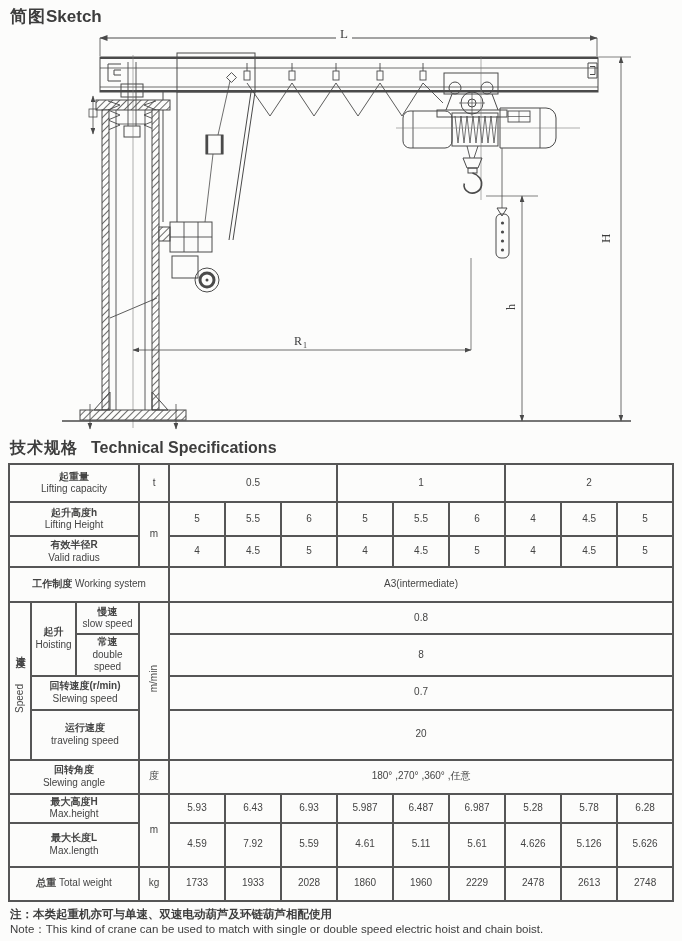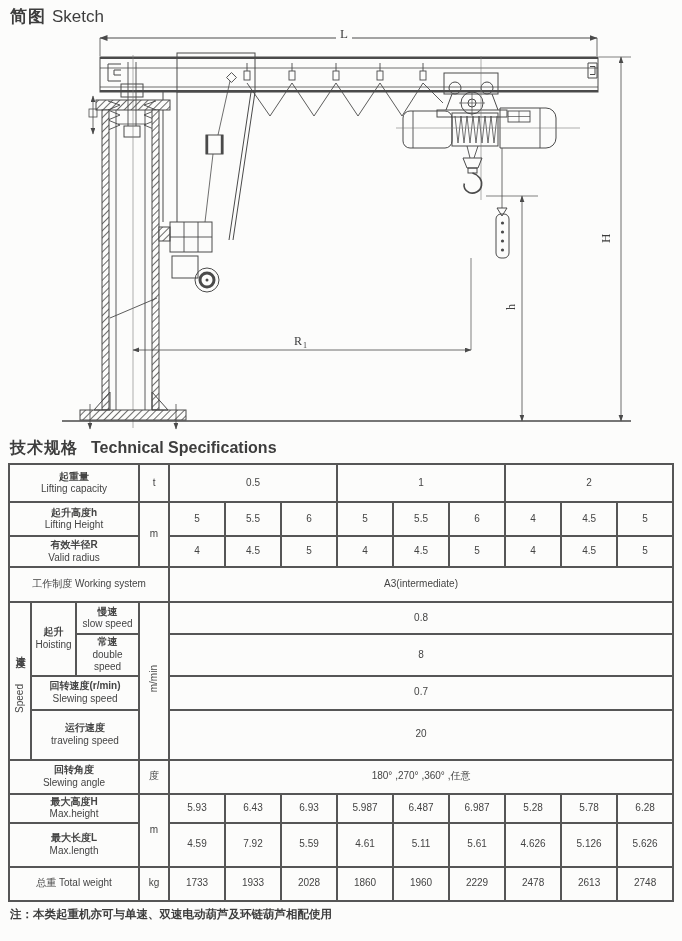--- a/index.html
+++ b/index.html
@@ -2,37 +2,37 @@
 <html><head>
 <meta charset="utf-8">
 <style>
   html,body{margin:0;padding:0;background:#ffffff;}
   .page{
     width:682px;height:941px;background:#fcfcfb;position:relative;
     font-family:"Liberation Sans","DejaVu Sans",sans-serif;color:#3d3d3d;overflow:hidden;
   }
   .h-title{margin:6px 0 0 10px;font-size:17px;line-height:22px;}
   .h-title .zh{font-weight:bold;letter-spacing:1px;}
-  .h-title .en{font-weight:400;margin-left:6px;}
+  .h-title .en{font-weight:700;}
   .h-spec{margin:6px 0 5px 10px;font-size:16px;line-height:20px;}
   .h-spec .zh{font-weight:bold;letter-spacing:1px;}
   .h-spec .en{font-weight:600;margin-left:13px;}
   svg.sketch{display:block;margin:0;}
 
   table.spec{
     border-collapse:collapse;table-layout:fixed;margin-left:8px;width:666px;
     font-size:10px;color:#444;
   }
   table.spec td{
     border:2px solid #565656;text-align:center;vertical-align:middle;
     padding:1px 2px;line-height:1.25;overflow:hidden;
   }
   td .zh{font-weight:bold;display:block;}
   td .en{display:block;}
-  td .inline-zh{font-weight:normal;}
+  td .inline-zh{font-weight:bold;}
   .r1{height:38px}.r2{height:34px}.r3{height:31px}.r4{height:35px}
   .r5{height:32px}.r6{height:33px}.r7{height:34px}.r8{height:50px}
   .r9{height:34px}.r10{height:28px}.r11{height:44px}.r12{height:34px}
   .vwrap{display:flex;flex-direction:column;align-items:center;justify-content:space-evenly;height:128px;}
   .vzh{writing-mode:vertical-rl;font-weight:bold;letter-spacing:2px;}
   .rot-up{writing-mode:vertical-rl;transform:rotate(180deg);display:inline-block;}
   .notes{margin:5px 0 0 10px;font-size:11.5px;line-height:1.35;color:#3d3d3d;}
   .notes .n1{font-weight:bold;}
   .notes .n2{font-weight:normal;}
 </style>
@@ -391,15 +391,16 @@
       <td>2229</td>
       <td>2478</td>
       <td>2613</td>
       <td>2748</td>
     </tr>
   </tbody>
     </table>
 
   <div class="notes">
     <div class="n1">注：本类起重机亦可与单速、双速电动葫芦及环链葫芦相配使用</div>
+    <div class="n2">Note：This kind of crane can be used to match with single or double speed electric hoist and chain boist.</div>
   </div>
 
 </div>
 
 </body></html>

